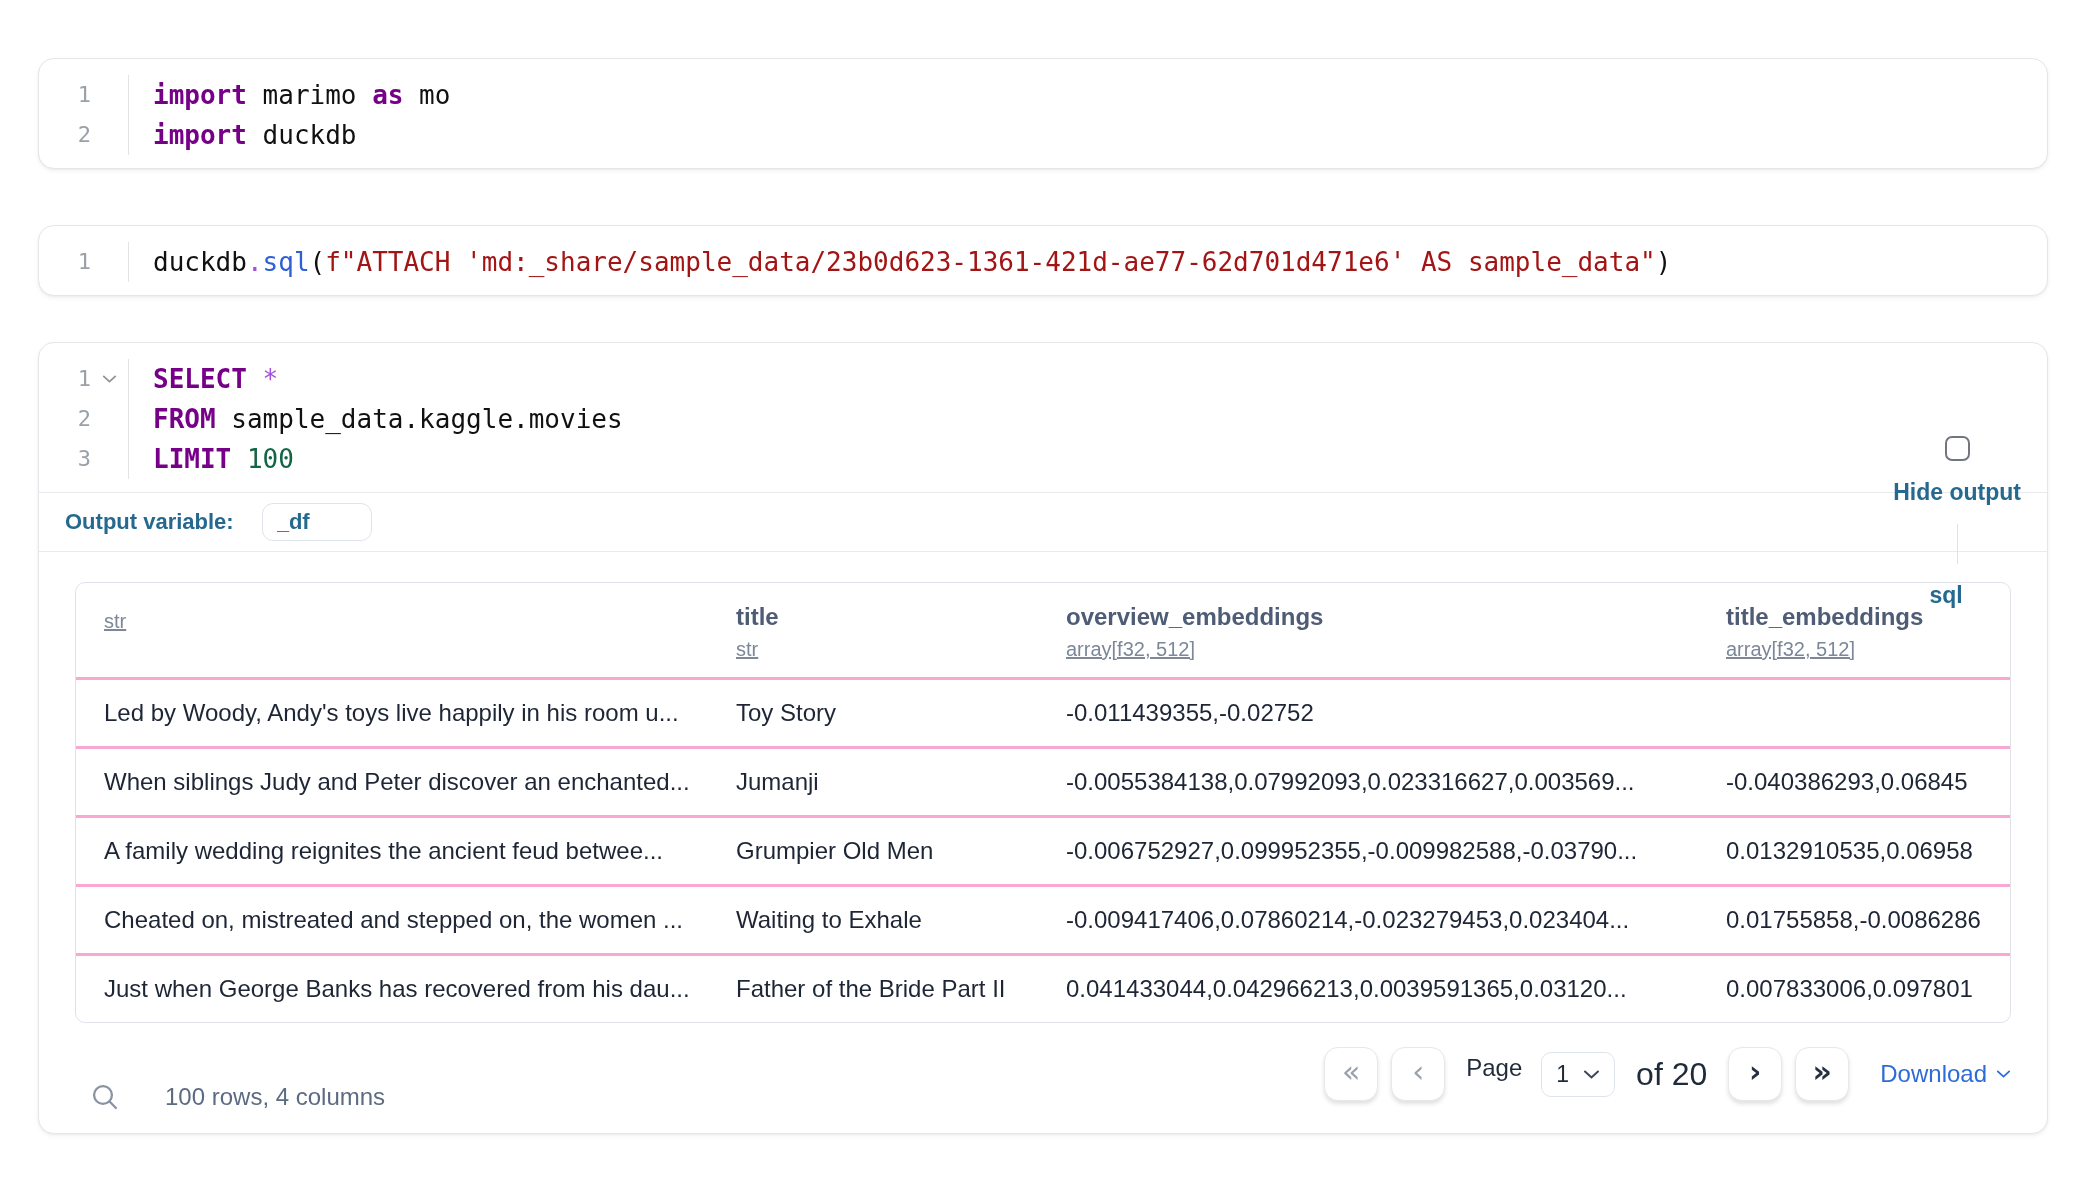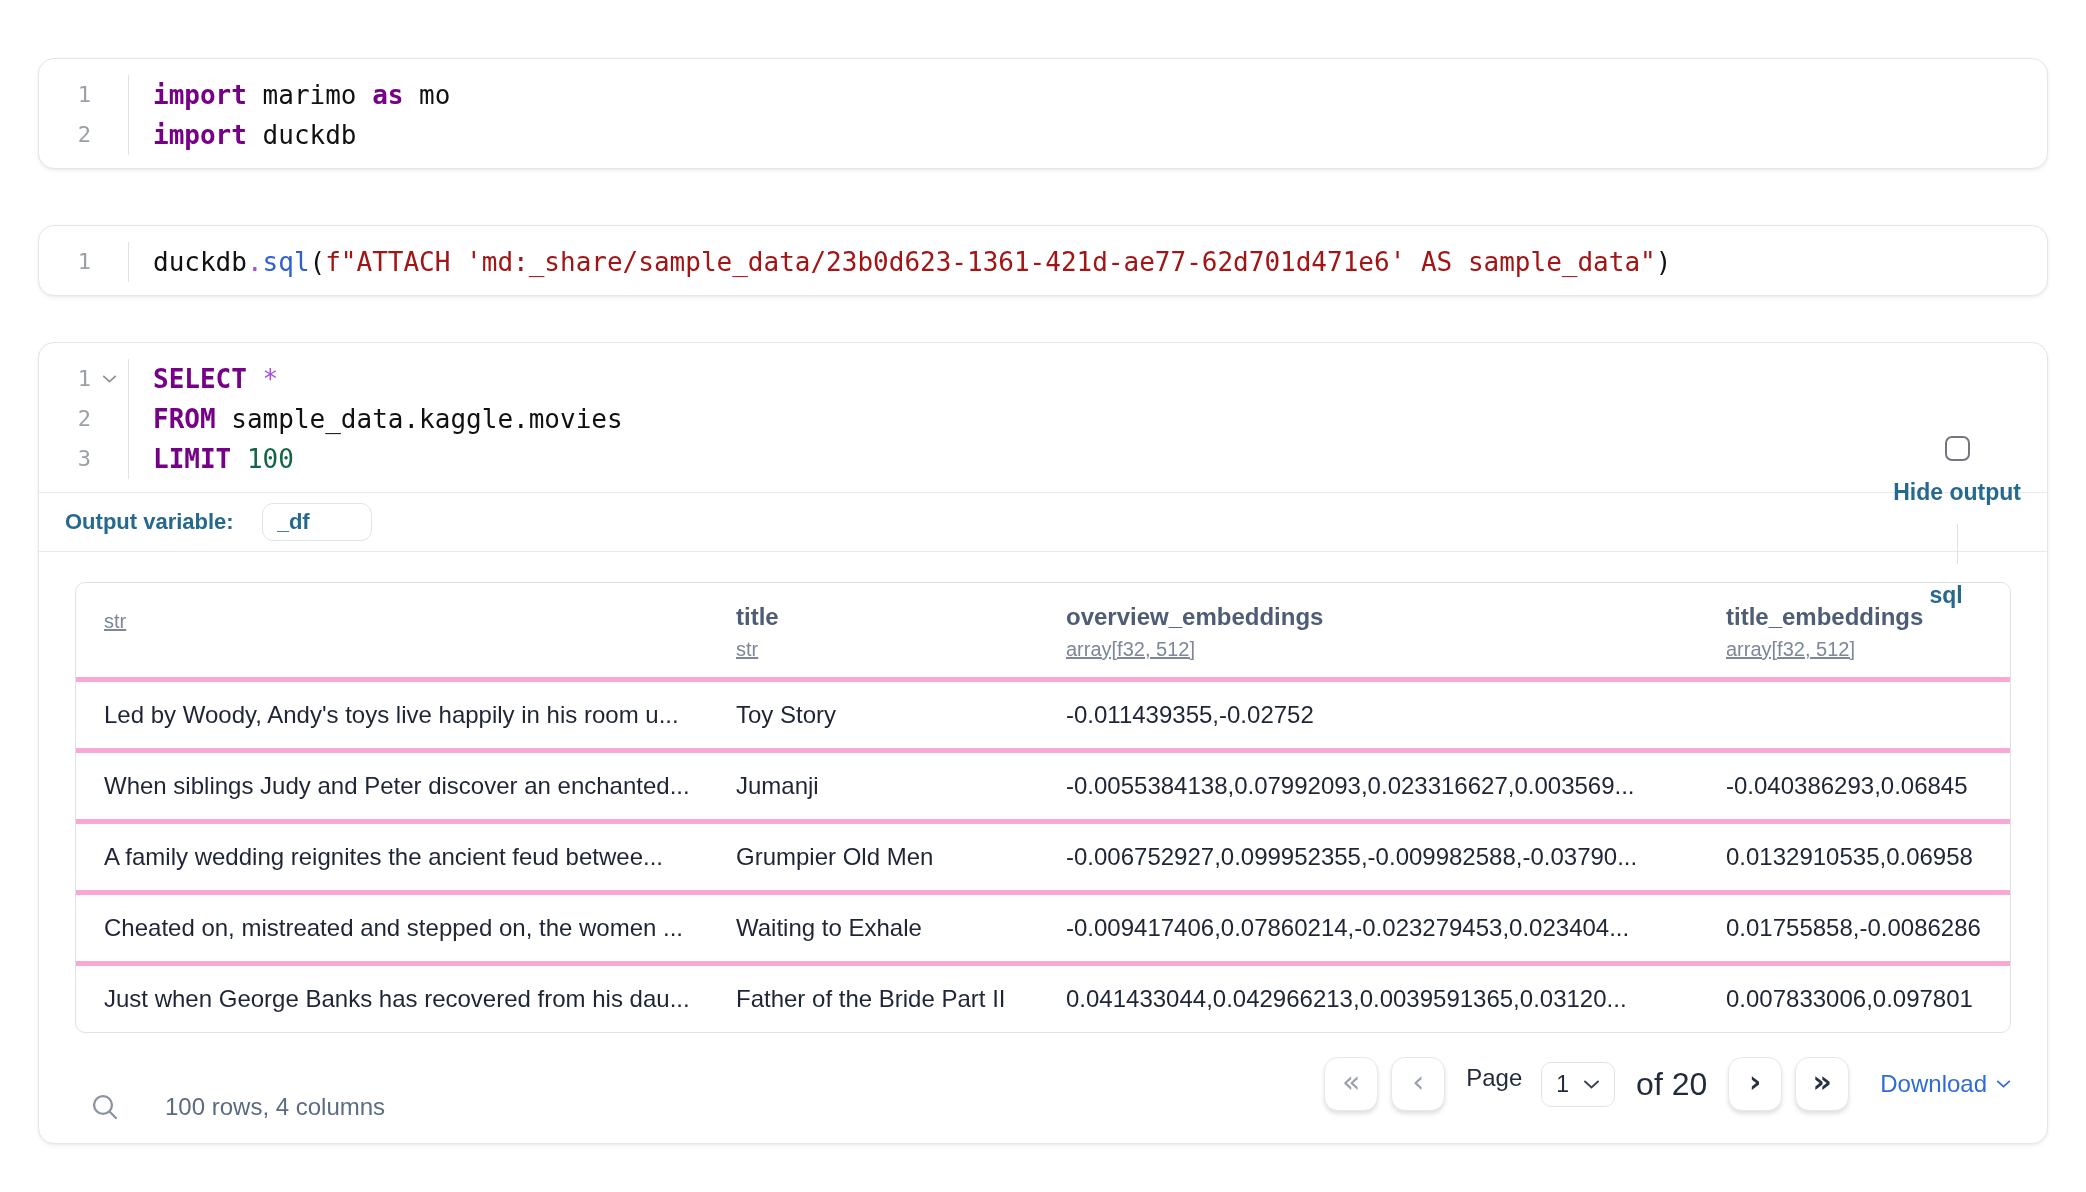--- a/index.html
+++ b/index.html
@@ -46,21 +46,21 @@
   .lang-badge { color: #26698f; font-weight: bold; font-size: 23px; margin-right: 22px; }
 
   
   .output-region { padding: 30px 36px 30px; }
   .table-card { border: 1px solid #dfe3e9; border-radius: 10px; overflow: hidden; background: #fff; }
   .trow { display: grid; grid-template-columns: 660px 330px 660px 1fr; }
   .trow > :first-child { padding-left: 28px; }
   .hcell { padding-top: 20px; padding-bottom: 16px; padding-right: 14px; cursor: pointer; }
   .hname { color: #4e5c75; font-weight: bold; font-size: 24px; }
   .htype { color: #7c8799; font-size: 20px; margin-top: 7px; text-decoration: underline; }
-  .tbody .trow { border-top: 5px solid #f9a8d4; }
+  .tbody .trow { border-top: 3px solid #f9a8d4; }
   .bcell { height: 66px; display: flex; align-items: center; font-size: 24px; color: #1e2636;
     white-space: nowrap; overflow: hidden; padding-right: 10px; }
 
   
   .table-footer { display: flex; align-items: center; justify-content: space-between;
     margin-top: 22px; height: 58px; }
   .tf-left { display: flex; align-items: center; gap: 44px; padding-left: 14px; margin-top: 46px; }
   .tf-summary { color: #5b6b82; font-size: 24px; }
   .pager { display: flex; align-items: center; gap: 13px; }
   .pbtn { width: 54px; height: 54px; border: 1px solid #e6e8ec; border-radius: 14px; background: #fff;

